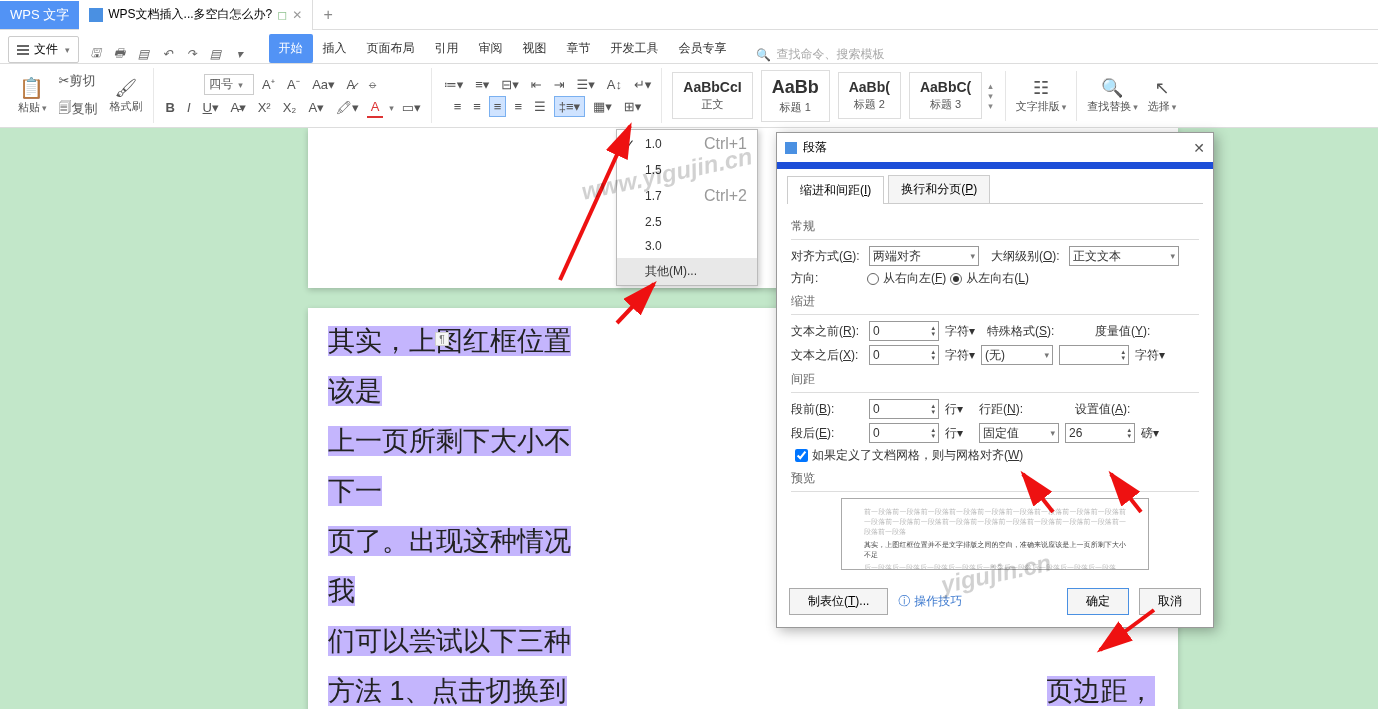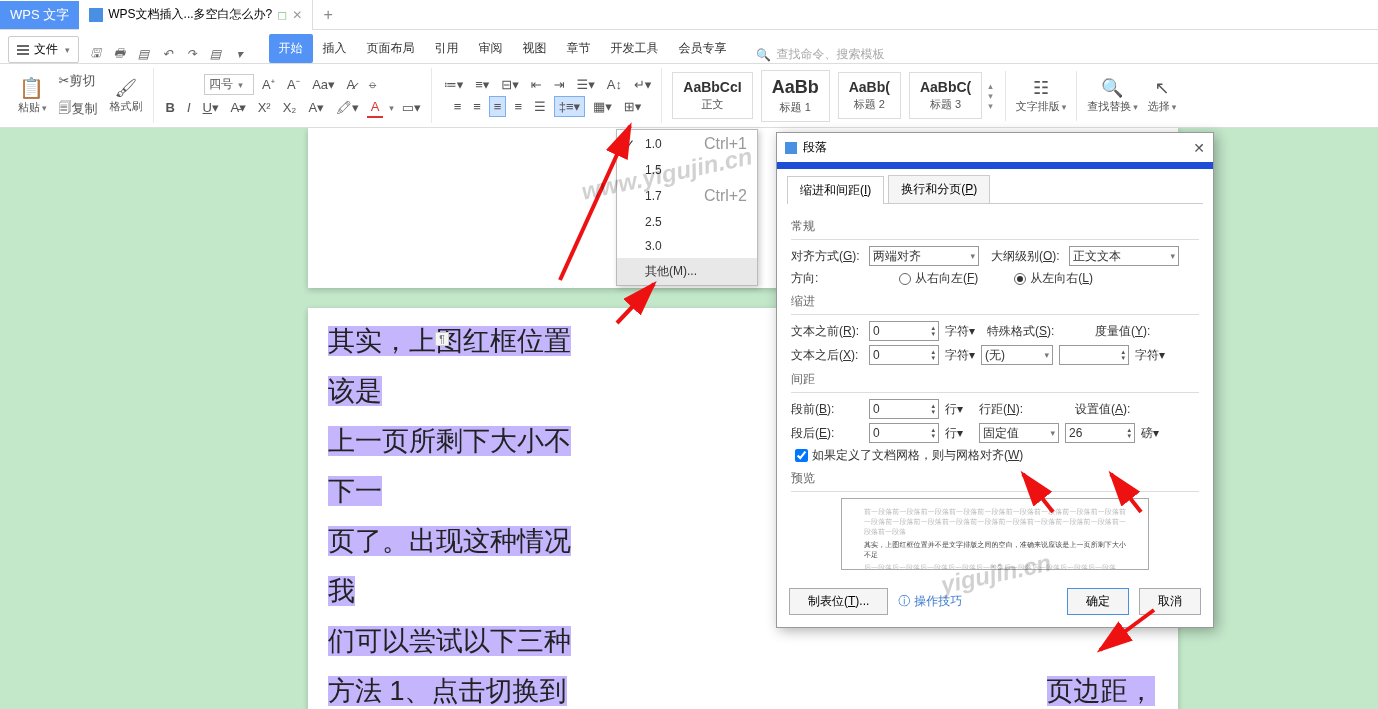--- a/index.html
+++ b/index.html
@@ -55,21 +55,21 @@
 .combo.wide { min-width: 110px; }
 .spin { width: 70px; display:flex; align-items:center; justify-content:space-between; }
 .spin .spinbtns { display:flex; flex-direction:column; line-height:6px; font-size:7px; color:#555; }
 .chk { display: flex; align-items: center; gap: 4px; margin: 4px 0 4px 4px; }
 .chk input { width: 13px; height: 13px; }
 .preview-box { border: 1px solid #aaa; height: 72px; margin: 4px 50px 4px 50px; padding: 8px 22px; font-size: 7px; color: #999; line-height: 10px; overflow: hidden; text-align: justify; }
 .dlg-footer { display: flex; align-items: center; padding: 6px 12px 12px 12px; gap: 10px; }
 .dlg-btn { border: 1px solid #aaa; padding: 4px 18px; background: #f5f5f5; cursor: pointer; font-size: 12px; }
 .dlg-btn.primary { border: 1px solid #4a90e2; }
 .link { color: #3b78ce; cursor: pointer; display:flex; align-items:center; gap:4px; }
-.radio-row { display: flex; gap: 36px; margin: 4px 0 4px 0; }
+.radio-row { display: flex; gap: 4px; margin: 4px 0 4px 0; }
 .radio { display: flex; align-items: center; gap: 4px; }
 .radio .dot { width: 12px; height: 12px; border: 1px solid #666; border-radius: 50%; display: inline-flex; align-items: center; justify-content: center; }
 .radio.selected .dot::after { content:''; width:6px; height:6px; background:#333; border-radius:50%; }
 .hr { height:1px; background:#ddd; margin: 2px 0 6px 0; }
 .arrow { position: absolute; z-index: 70; pointer-events:none; }
 .watermark { position: absolute; color: rgba(0,0,0,.18); font-size: 24px; font-weight: 700; transform: rotate(-12deg); z-index: 80; pointer-events:none; font-style:italic; }
 .caret { font-size:9px; color:#777; margin-left:2px; }
 u.accesskey { text-decoration: underline; }
 svg { display:block; }
 </style>

